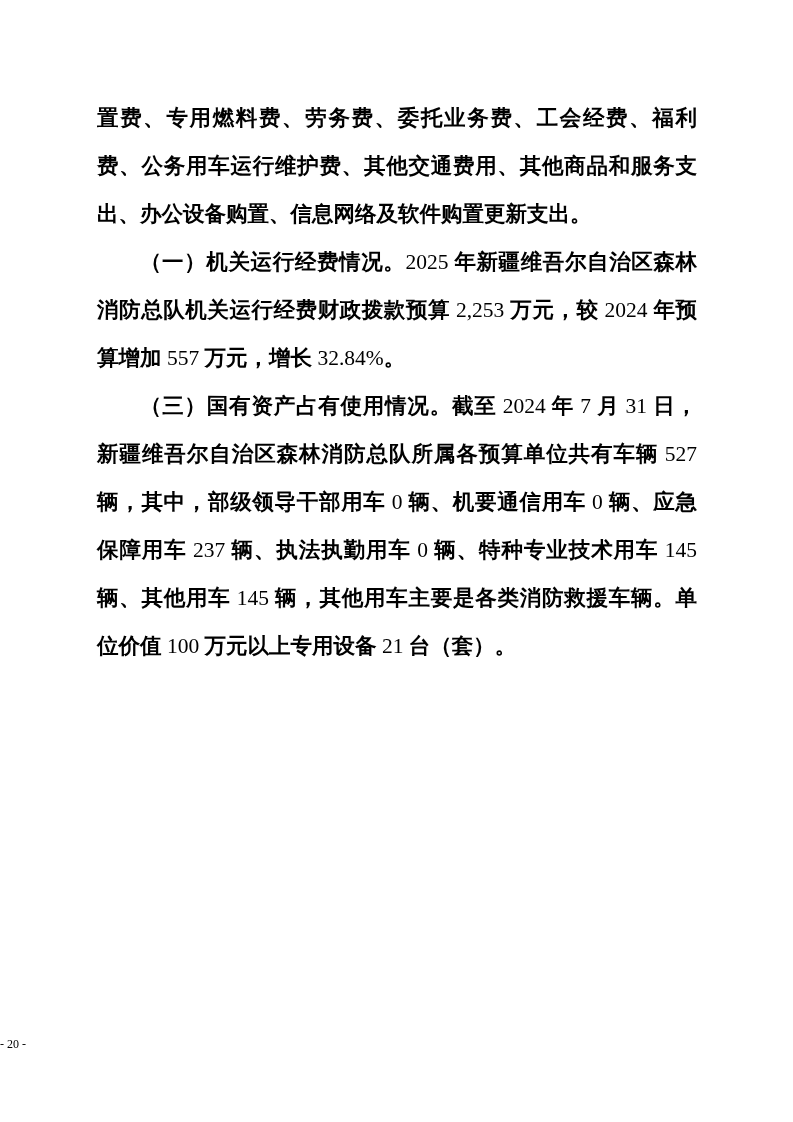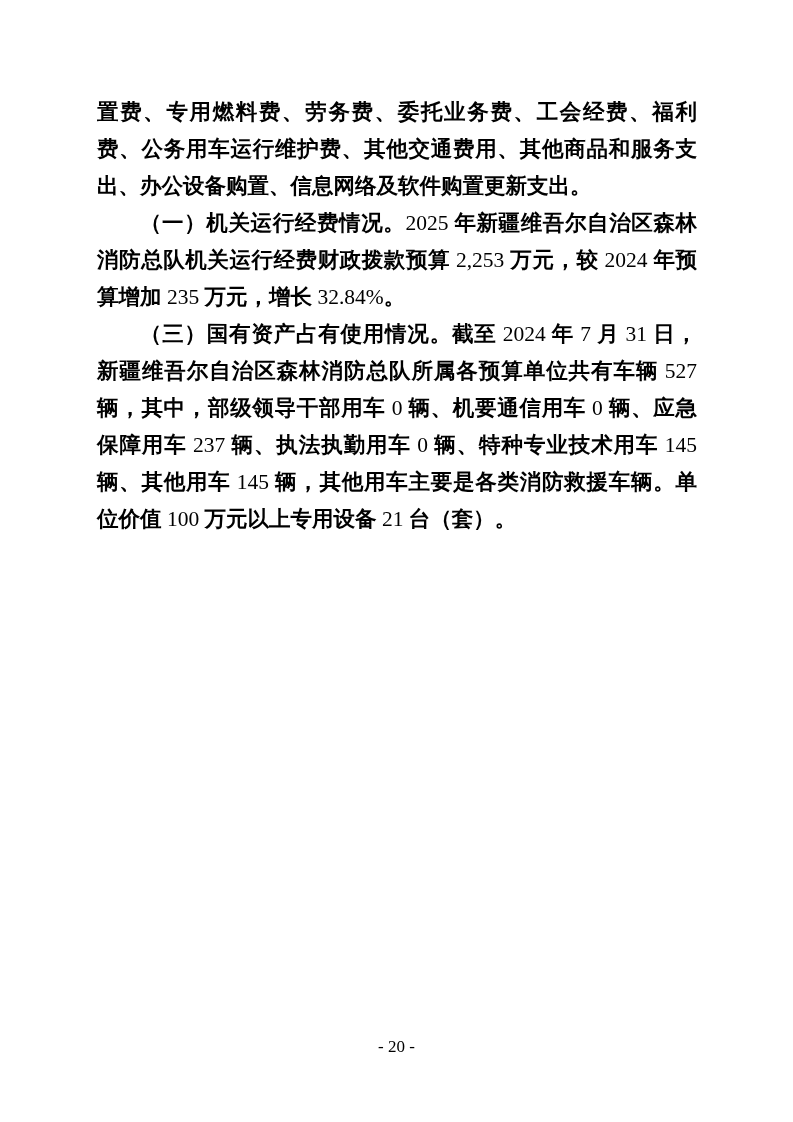--- a/index.html
+++ b/index.html
@@ -16,54 +16,54 @@
     overflow: hidden;
   }
   .body-text {
     position: absolute;
     left: 97px;
     top: 94px;
     width: 600px;
     font-family: "Liberation Sans", sans-serif;
     font-weight: 600;
     font-size: 21.5px;
-    line-height: 37px;
+    line-height: 48px;
     text-align: justify;
     text-justify: inter-character;
   }
   .body-text p {
     margin: 0;
     padding: 0;
   }
   .body-text p.indent {
     text-indent: 2em;
   }
   
   .latin {
     font-family: "Liberation Serif", serif;
     font-weight: 400;
   }
   .page-number {
     position: absolute;
     left: 0;
     right: 0;
     top: 1037px;
-    text-align: center;
+    text-align: left;
     font-family: "Liberation Serif", serif;
     font-weight: 400;
-    font-size: 17px;
+    font-size: 12px;
     color: #000000;
   }
 </style>
 </head>
 <body>
 
 <div class="page">
 
   <div class="body-text">
     <p>置费、专用燃料费、劳务费、委托业务费、工会经费、福利费、公务用车运行维护费、其他交通费用、其他商品和服务支出、办公设备购置、信息网络及软件购置更新支出。</p>
-    <p class="indent">（一）机关运行经费情况。<span class="latin">2025 </span>年新疆维吾尔自治区森林消防总队机关运行经费财政拨款预算<span class="latin"> 2,253 </span>万元，较<span class="latin"> 2024 </span>年预算增加<span class="latin"> 235 </span>万元，增长<span class="latin"> 32.84%</span>。</p>
+    <p class="indent">（一）机关运行经费情况。<span class="latin">2025 </span>年新疆维吾尔自治区森林消防总队机关运行经费财政拨款预算<span class="latin"> 2,253 </span>万元，较<span class="latin"> 2024 </span>年预算增加<span class="latin"> 557 </span>万元，增长<span class="latin"> 32.84%</span>。</p>
     <p class="indent">（三）国有资产占有使用情况。截至<span class="latin"> 2024 </span>年<span class="latin"> 7 </span>月<span class="latin"> 31 </span>日，新疆维吾尔自治区森林消防总队所属各预算单位共有车辆<span class="latin"> 527 </span>辆，其中，部级领导干部用车<span class="latin"> 0 </span>辆、机要通信用车<span class="latin"> 0 </span>辆、应急保障用车<span class="latin"> 237 </span>辆、执法执勤用车<span class="latin"> 0 </span>辆、特种专业技术用车<span class="latin"> 145 </span>辆、其他用车<span class="latin"> 145 </span>辆，其他用车主要是各类消防救援车辆。单位价值<span class="latin"> 100 </span>万元以上专用设备<span class="latin"> 21 </span>台（套）。</p>
   </div>
 
   <div class="page-number">- 20 -</div>
 
 </div>
 
 </body></html>

